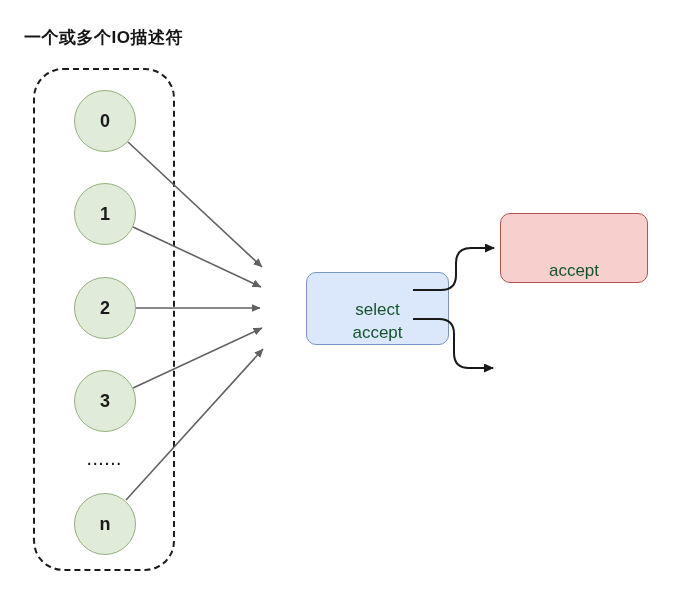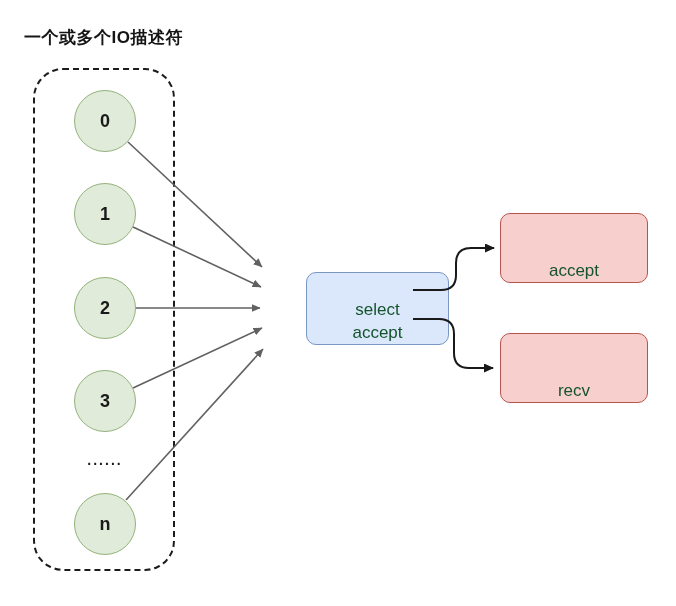--- a/index.html
+++ b/index.html
@@ -132,23 +132,20 @@
 
   <div class="node mux-node">
     <div>select</div>
     <div>accept</div>
   </div>
 
   <div class="node handler-node accept-node">
     <div>accept</div>
   </div>
 
-  <div class="node handler-node recv-node">
-    <div>recv</div>
-  </div>
 
   <svg class="arrow-layer" width="676" height="606" viewBox="0 0 676 606" xmlns="http://www.w3.org/2000/svg">
     <defs>
       <marker id="gray-arrowhead" markerWidth="10" markerHeight="8" refX="8.5" refY="4" orient="auto" markerUnits="userSpaceOnUse">
         <path d="M0,0 L9,4 L0,8 Z" fill="#616161"></path>
       </marker>
       <marker id="black-arrowhead" markerWidth="11" markerHeight="9" refX="9" refY="4.5" orient="auto" markerUnits="userSpaceOnUse">
         <path d="M0,0 L10,4.5 L0,9 Z" fill="#191919"></path>
       </marker>
     </defs>

